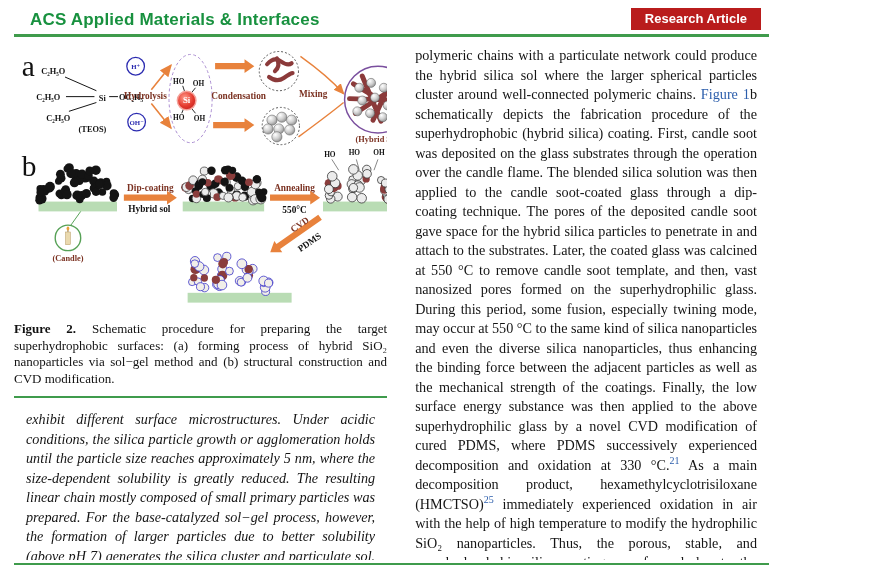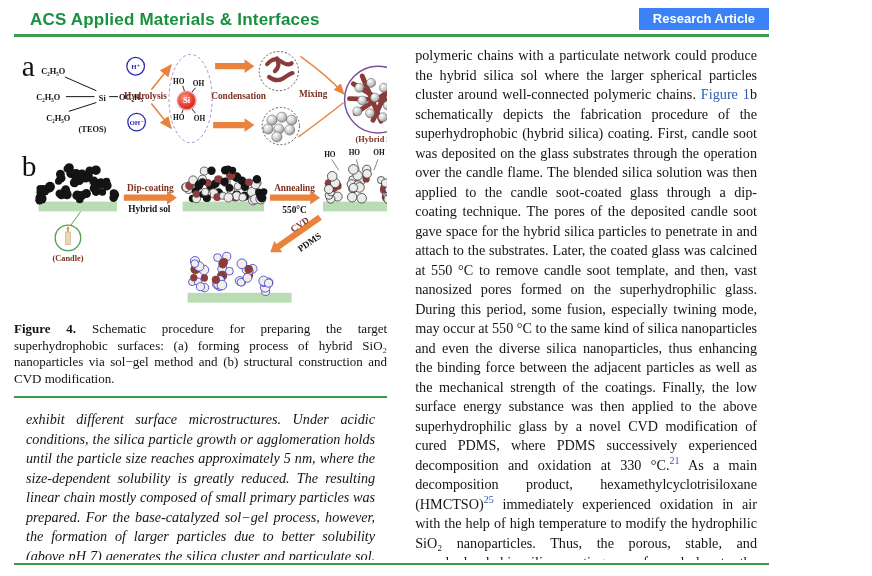--- a/index.html
+++ b/index.html
@@ -1,21 +1,21 @@
 <!DOCTYPE html>
 <html><head>
 <meta charset="utf-8">
 <style>
   html,body{margin:0;padding:0;background:#fff;}
   .page{position:relative;width:783px;height:576px;background:#fff;overflow:hidden;
         font-family:"Liberation Serif","DejaVu Serif",serif;color:#111;}
   .header{position:absolute;top:8px;left:14px;right:14px;height:26px;}
   .journal-title{position:absolute;left:16px;top:2px;font-family:"Liberation Sans","DejaVu Sans",sans-serif;
         font-weight:bold;font-size:17px;color:#18913f;letter-spacing:.2px;}
-  .badge{position:absolute;right:0;top:0;background:#3b82f6;color:#fff;
+  .badge{position:absolute;right:8px;top:0;background:#b91c1c;color:#fff;
         font-family:"Liberation Sans","DejaVu Sans",sans-serif;font-weight:bold;font-size:13px;
         padding:3px 14px 4px 14px;text-align:center;}
   .hrule{position:absolute;top:34px;left:14px;right:14px;height:2.5px;background:#3f9b4c;}
   .frule{position:absolute;bottom:11px;left:14px;right:14px;height:2px;background:#3f9b4c;}
   .columns{position:absolute;top:44px;left:14px;right:14px;bottom:16px;display:flex;gap:16px;overflow:hidden;}
   .col{overflow:hidden;}
   .col-left{width:412px;}
   .col-right{width:404px;}
   .figure-svg{display:block;}
   .caption{font-size:13px;line-height:16.5px;text-align:justify;margin-top:5px;color:#111;}
@@ -411,21 +411,21 @@
             <circle cx="238.0" cy="235.7" r="4.5" fill="#f1efe9" stroke="#3b35c9" stroke-width="0.8"></circle>
             <circle cx="259.3" cy="240.5" r="4.7" fill="#f1efe9" stroke="#3b35c9" stroke-width="0.8"></circle>
             <circle cx="256.5" cy="249.6" r="4.1" fill="#f1efe9" stroke="#3b35c9" stroke-width="0.8"></circle>
             <circle cx="256.1" cy="245.3" r="5.0" fill="#f1efe9" stroke="#3b35c9" stroke-width="0.8"></circle>
             <circle cx="254.6" cy="241.1" r="3.6" fill="#f1efe9" stroke="#3b35c9" stroke-width="0.8"></circle>
             <circle cx="254.5" cy="238.9" r="4.9" fill="#f1efe9" stroke="#3b35c9" stroke-width="0.8"></circle>
             <circle cx="259.5" cy="241.1" r="4.1" fill="#f1efe9" stroke="#3b35c9" stroke-width="0.8"></circle>
           </g>
       </svg>
 
-      <div class="caption"><strong>Figure 4.</strong> Schematic procedure for preparing the target superhydrophobic surfaces: (a) forming process of hybrid SiO₂ nanoparticles via sol−gel method and (b) structural construction and CVD modification.</div>
+      <div class="caption"><strong>Figure 2.</strong> Schematic procedure for preparing the target superhydrophobic surfaces: (a) forming process of hybrid SiO₂ nanoparticles via sol−gel method and (b) structural construction and CVD modification.</div>
       <div class="caption-rule"></div>
 
       <p class="body-text">exhibit different surface microstructures. Under acidic conditions, the silica particle growth or agglomeration holds until the particle size reaches approximately 5 nm, where the size-dependent solubility is greatly reduced. The resulting linear chain mostly composed of small primary particles was prepared. For the base-catalyzed sol−gel process, however, the formation of larger particles due to better solubility (above pH 7) generates the silica cluster and particulate sol. Then, blending</p>
     </div>
 
     <div class="col col-right">
       <p class="body-text">polymeric chains with a particulate network could produce the hybrid silica sol where the larger spherical particles cluster around well-connected polymeric chains. <span class="tlink">Figure 1</span>b schematically depicts the fabrication procedure of the superhydrophobic (hybrid silica) coating. First, candle soot was deposited on the glass substrates through the operation over the candle flame. The blended silica solution was then applied to the candle soot-coated glass through a dip-coating technique. The pores of the deposited candle soot gave space for the hybrid silica particles to penetrate in and attach to the substrates. Later, the coated glass was calcined at 550 °C to remove candle soot template, and then, vast nanosized pores formed on the superhydrophilic glass. During this period, some fusion, especially twining mode, may occur at 550 °C to the same kind of silica nanoparticles and even the diverse silica nanoparticles, thus enhancing the binding force between the adjacent particles as well as the mechanical strength of the coatings. Finally, the low surface energy substance was then applied to the above superhydrophilic glass by a novel CVD modification of cured PDMS, where PDMS successively experienced decomposition and oxidation at 330 °C.<sup class="tlink">21</sup> As a main decomposition product, hexamethylcyclotrisiloxane (HMCTSO)<sup class="tlink">25</sup> immediately experienced oxidation in air with the help of high temperature to modify the hydrophilic SiO₂ nanoparticles. Thus, the porous, stable, and superhydrophobic silica coating was formed due to the increased surface roughness and reduced surface energy</p>
     </div>
   </div>
 

